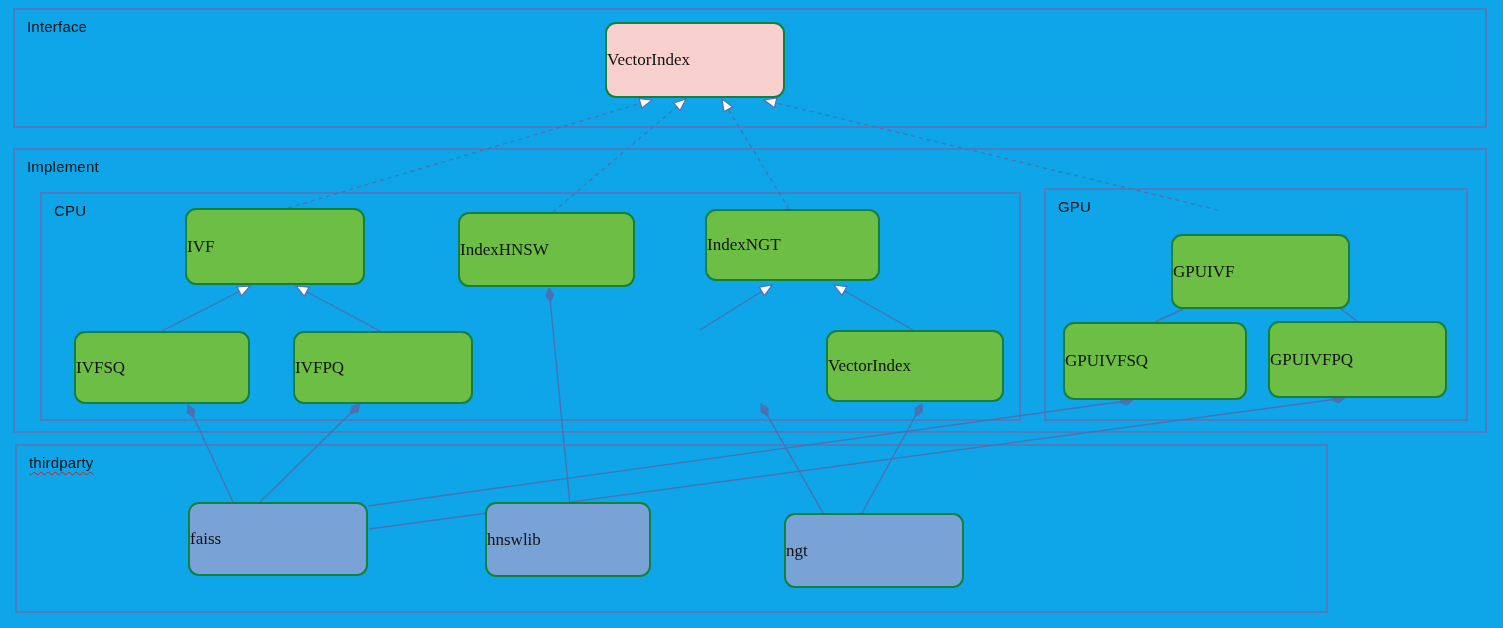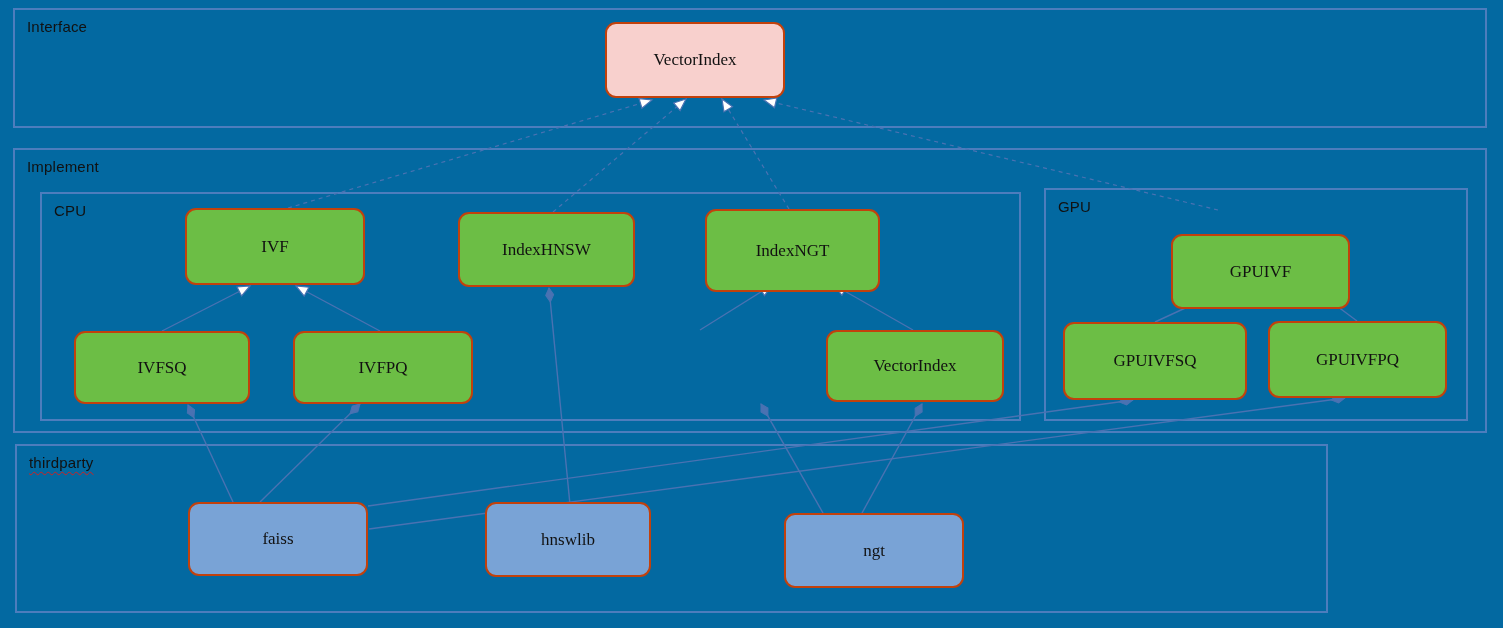--- a/index.html
+++ b/index.html
@@ -1,19 +1,19 @@
 <!DOCTYPE html>
 <html><head>
 <meta charset="utf-8">
 <style>
   html,body{margin:0;padding:0;background:#ffffff;}
   #canvas{
     position:relative;
     width:1503px;height:628px;
-    background:#0369a1;
+    background:#0ea5e9;
     font-family:"Liberation Sans", sans-serif;
     overflow:hidden;
   }
   
   .container{
     position:absolute;
     border:2px solid #4d7dbd;
     background:transparent;
     box-sizing:border-box;
   }
@@ -33,37 +33,36 @@
     text-decoration:underline;
     text-decoration-style:wavy;
     text-decoration-color:#cc2222;
     text-decoration-thickness:1px;
     text-underline-offset:3px;
   }
   
   .node{
     position:absolute;
     box-sizing:border-box;
-    border:2px solid #c2410c;
+    border:2px solid #15803d;
     border-radius:11px;
     display:flex;
     align-items:center;
-    justify-content:center;
     font-family:"Liberation Serif", serif;
     font-size:17px;
     color:#111111;
     z-index:3;
   }
   .node.green{background:#6cbe45;}
   .node.pink{background:#f8d0cd;}
   .node.blue{background:#79a3d6;}
   #n-vectorindex{left:605px;top:22px;width:180px;height:76px;}
   #n-ivf{left:185px;top:208px;width:180px;height:77px;}
   #n-indexhnsw{left:458px;top:212px;width:177px;height:75px;}
-  #n-indexngt{left:705px;top:209px;width:175px;height:83px;}
+  #n-indexngt{left:705px;top:209px;width:175px;height:72px;}
   #n-ivfsq{left:74px;top:331px;width:176px;height:73px;}
   #n-ivfpq{left:293px;top:331px;width:180px;height:73px;}
   #n-indexngtonng{left:613px;top:330px;width:180px;height:73px;}
   #n-indexngtanng{left:826px;top:330px;width:178px;height:72px;}
   #n-gpuivf{left:1171px;top:210px;width:179px;height:75px;margin-top:24px;}
   #n-gpuivfsq{left:1063px;top:322px;width:184px;height:78px;}
   #n-gpuivfpq{left:1268px;top:321px;width:179px;height:77px;}
   #n-faiss{left:188px;top:502px;width:180px;height:74px;}
   #n-hnswlib{left:485px;top:502px;width:166px;height:75px;}
   #n-ngt{left:784px;top:513px;width:180px;height:75px;}

